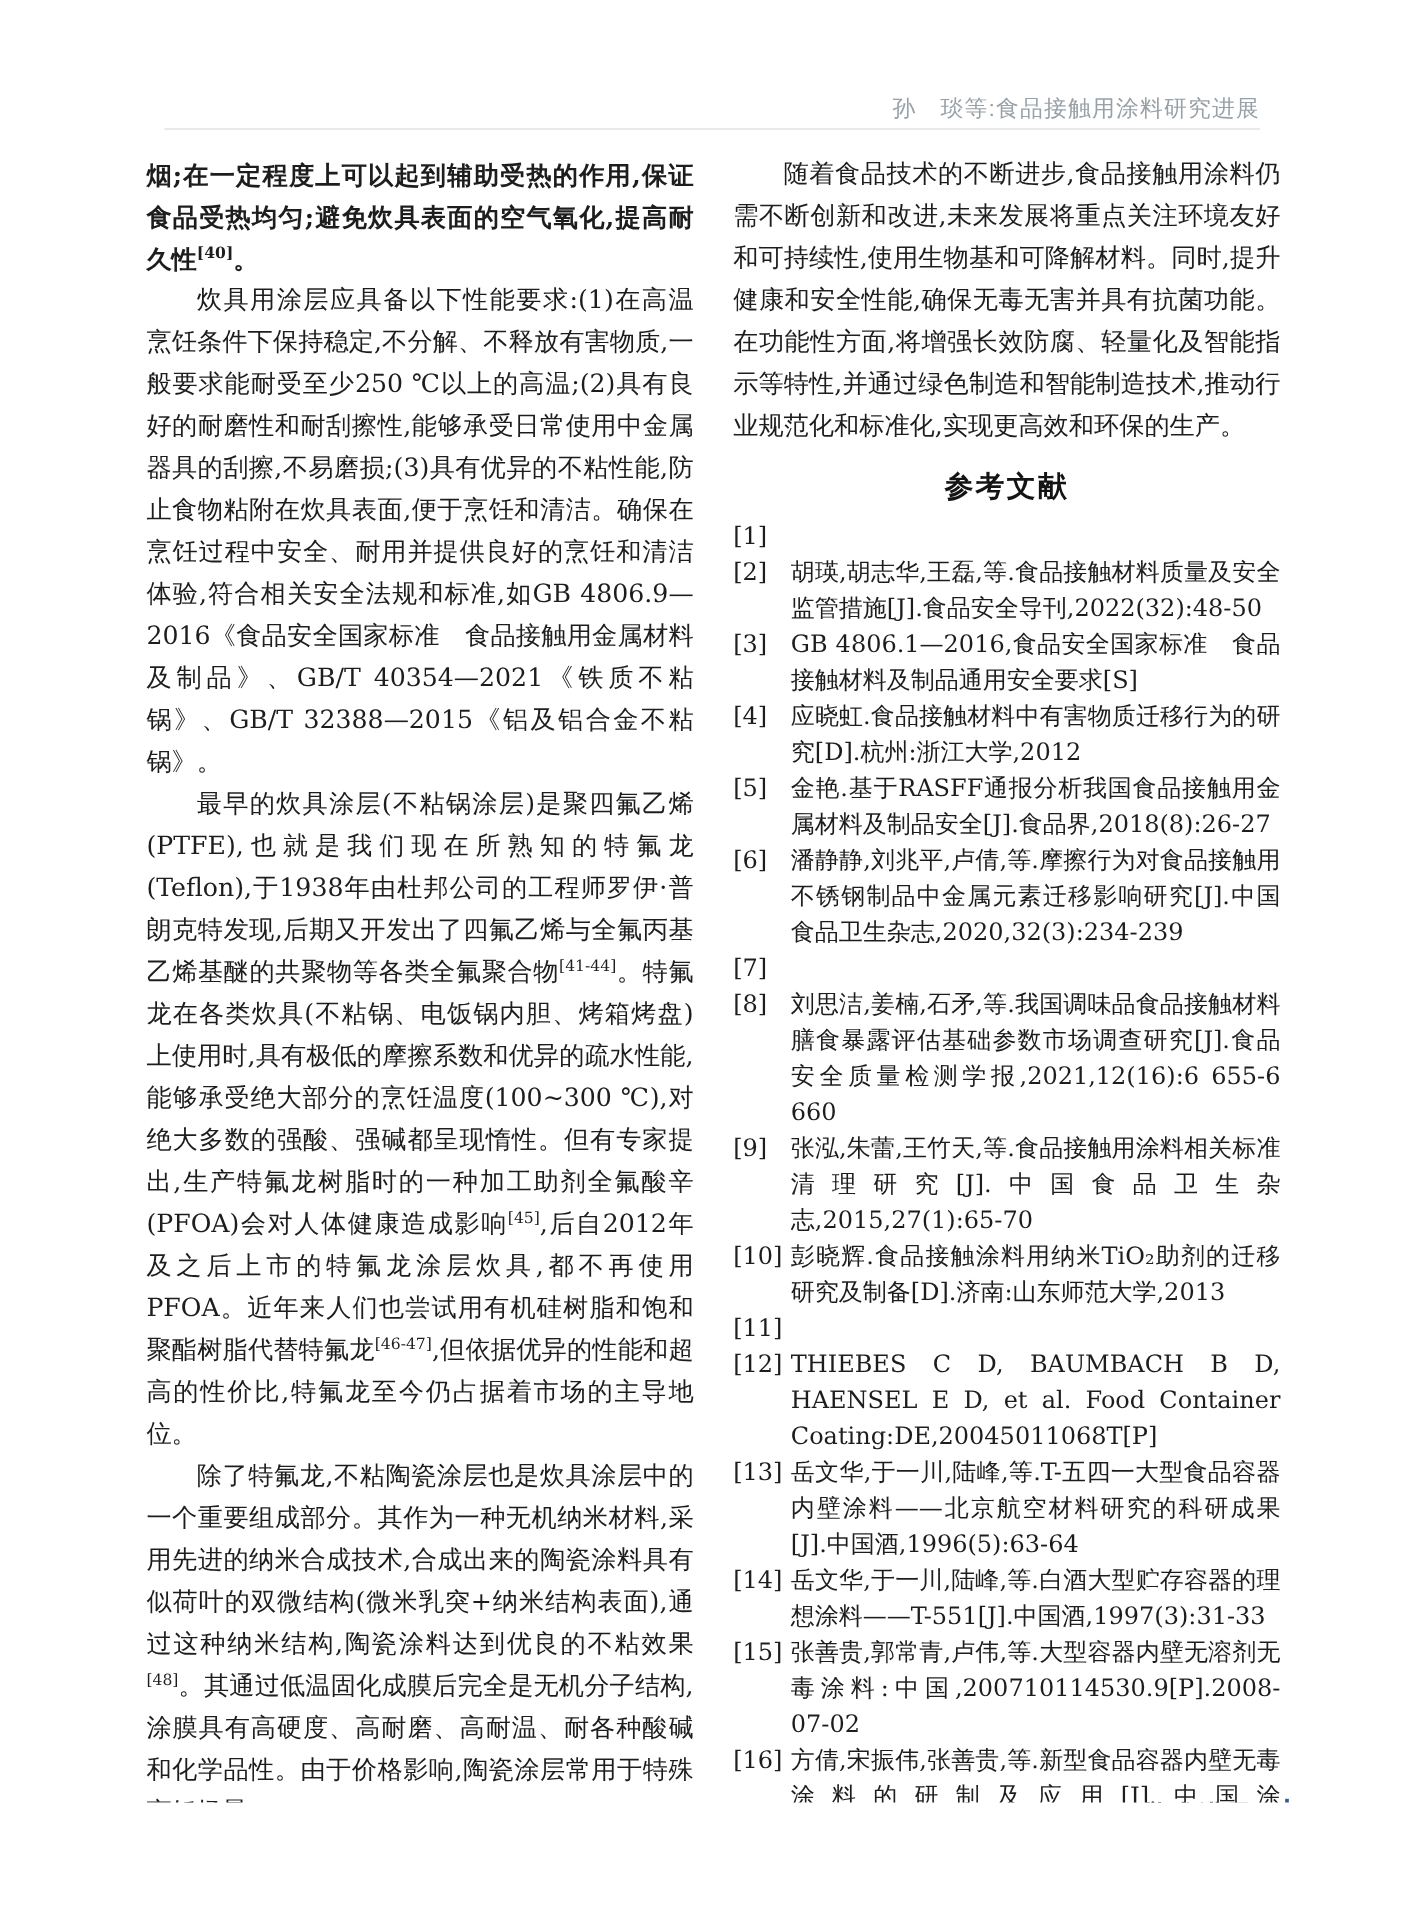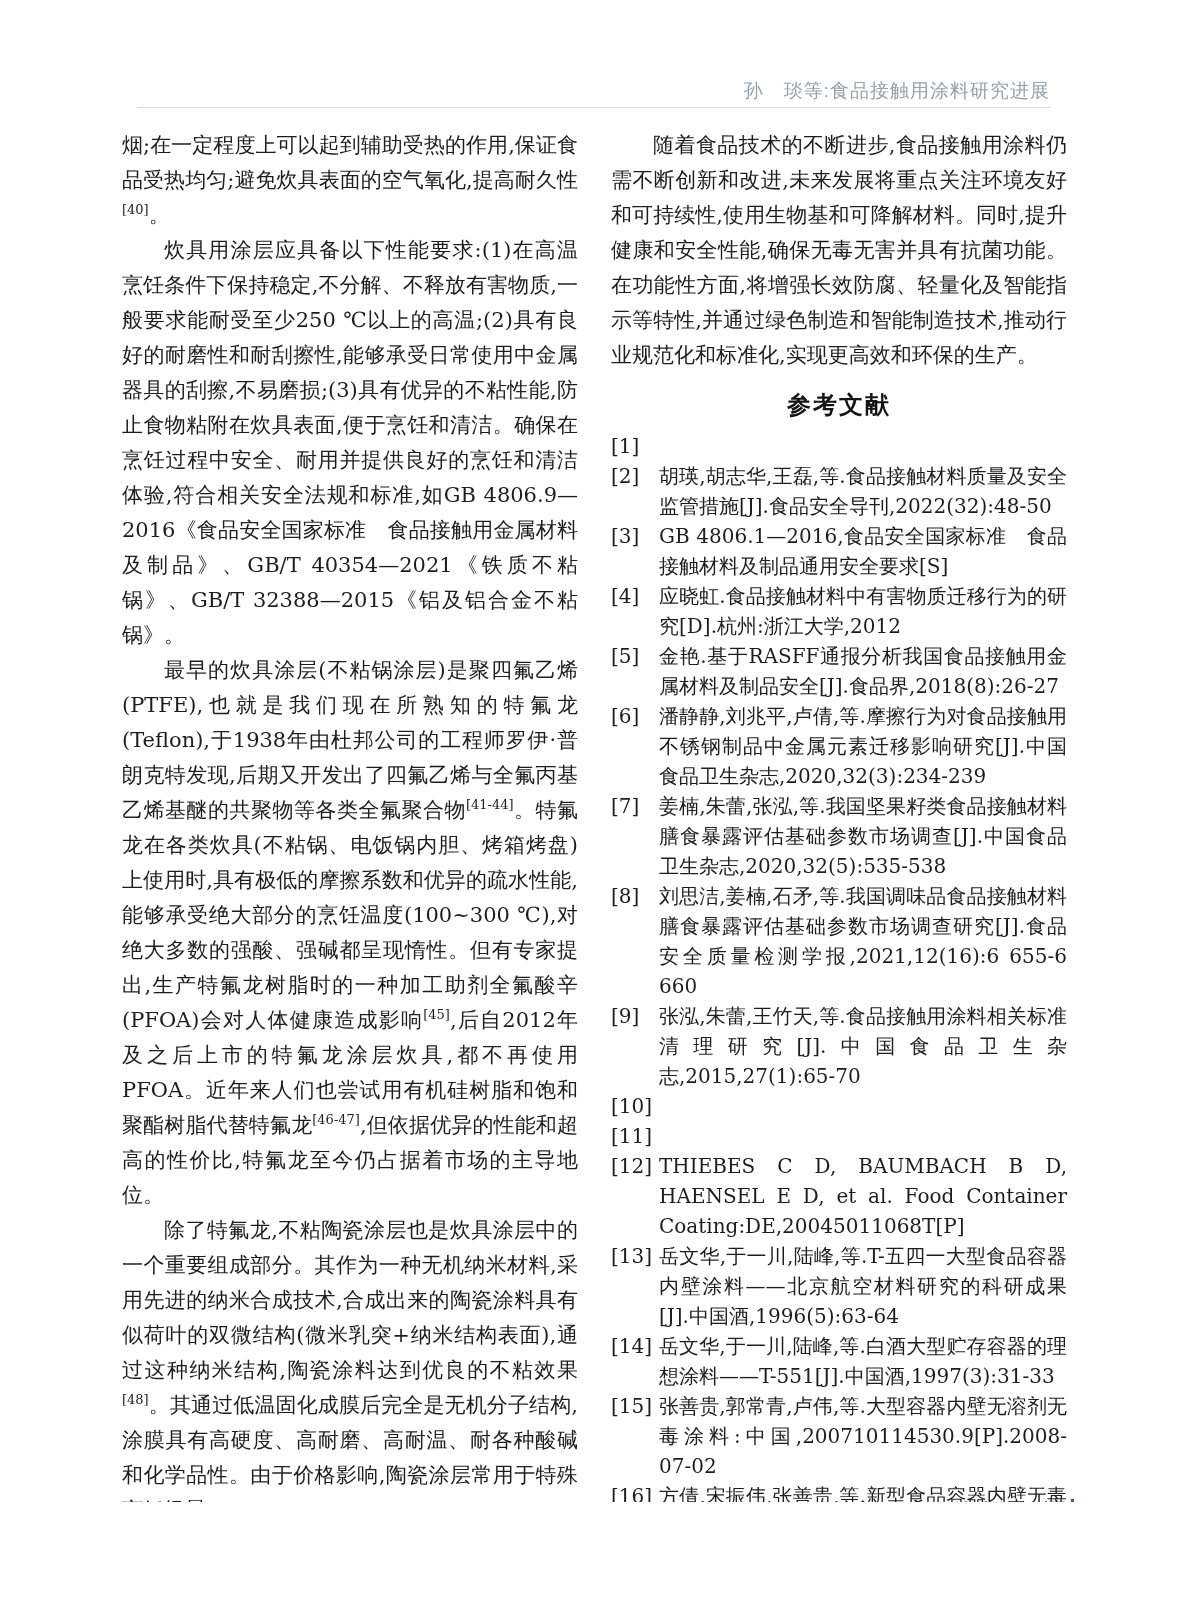--- a/index.html
+++ b/index.html
@@ -43,21 +43,21 @@
     display: flex;
     gap: 33px;
   }
   .col { width: 456px; }
   p.body {
     font-size: 21px;
     line-height: 35px;
     text-align: justify;
     text-indent: 2em;
   }
-  p.body.no-indent { text-indent: 0; }
+  p.body.no-indent { text-indent: 0; font-weight: bold; }
   sup { font-size: 13px; line-height: 0; vertical-align: super; }
   .section-heading {
     font-family: Liberation Sans, sans-serif;
     color: #6f9058;
     font-size: 27px;
     font-weight: bold;
     margin: 24px 0 14px 0;
     letter-spacing: 1px;
   }
   .section-number { margin-right: 26px; }
@@ -158,32 +158,32 @@
           <li class="ref-item">
             <span class="ref-label">[5]</span>
             <span class="ref-text">金艳.基于RASFF通报分析我国食品接触用金属材料及制品安全[J].食品界,2018(8):26-27</span>
           </li>
           <li class="ref-item">
             <span class="ref-label">[6]</span>
             <span class="ref-text">潘静静,刘兆平,卢倩,等.摩擦行为对食品接触用不锈钢制品中金属元素迁移影响研究[J].中国食品卫生杂志,2020,32(3):234-239</span>
           </li>
           <li class="ref-item">
             <span class="ref-label">[7]</span>
-            <span class="ref-text">姜楠,朱蕾,张泓,等.我国坚果籽类食品接触材料膳食暴露评估基础参数市场调查[J].中国食品卫生杂志,2020,32(5):535-538</span>
           </li>
           <li class="ref-item">
             <span class="ref-label">[8]</span>
             <span class="ref-text">刘思洁,姜楠,石矛,等.我国调味品食品接触材料膳食暴露评估基础参数市场调查研究[J].食品安全质量检测学报,2021,12(16):6 655-6 660</span>
           </li>
           <li class="ref-item">
             <span class="ref-label">[9]</span>
             <span class="ref-text">张泓,朱蕾,王竹天,等.食品接触用涂料相关标准清理研究[J].中国食品卫生杂志,2015,27(1):65-70</span>
           </li>
           <li class="ref-item">
             <span class="ref-label">[10]</span>
+            <span class="ref-text">彭晓辉.食品接触涂料用纳米TiO₂助剂的迁移研究及制备[D].济南:山东师范大学,2013</span>
           </li>
           <li class="ref-item">
             <span class="ref-label">[11]</span>
           </li>
           <li class="ref-item">
             <span class="ref-label">[12]</span>
             <span class="ref-text">THIEBES C D, BAUMBACH B D, HAENSEL E D, et al. Food Container Coating:DE,20045011068T[P]</span>
           </li>
           <li class="ref-item">
             <span class="ref-label">[13]</span>

